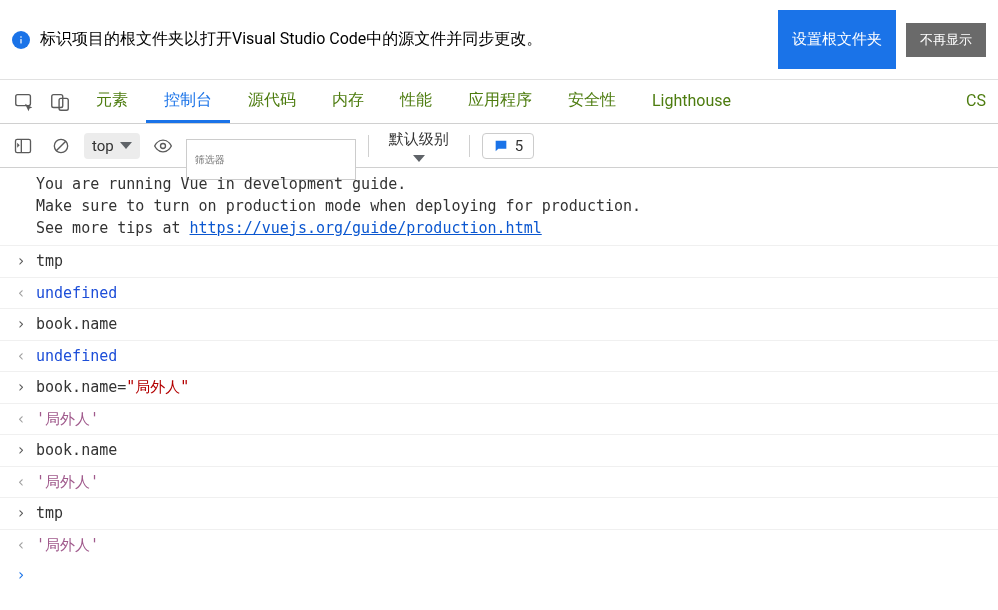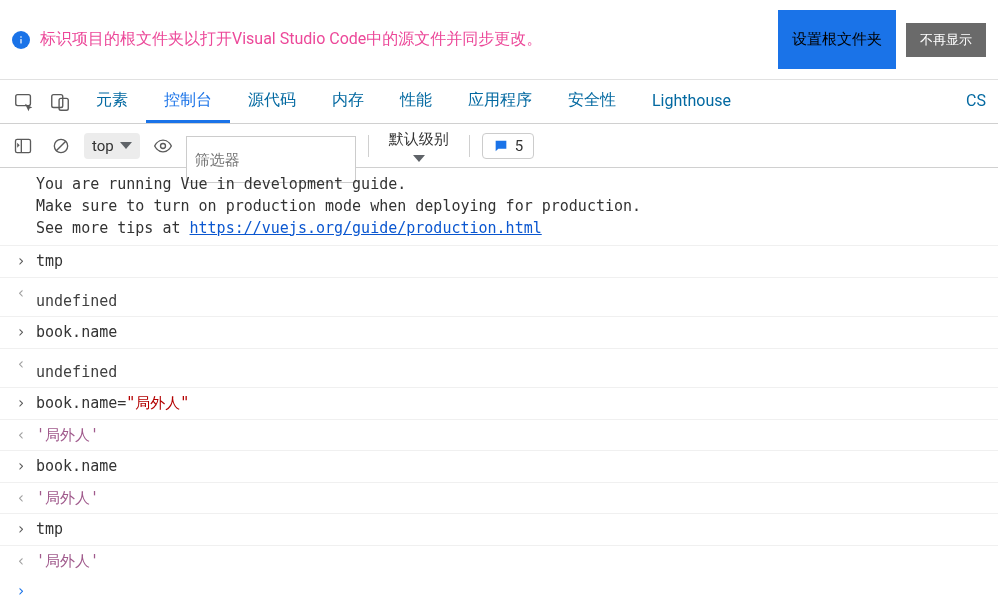--- a/index.html
+++ b/index.html
@@ -22,23 +22,23 @@
       padding: 10px 12px;
       border-bottom: 1px solid #e1e1e1;
     }
     .info-icon {
       width: 18px; height: 18px; border-radius: 50%;
       background: #1a73e8;
       display: flex; align-items: center; justify-content: center;
       flex: 0 0 auto;
     }
     .info-icon svg { width: 12px; height: 12px; fill: #fff; }
-    .infobar-text { flex: 1; font-size: 16px; color: #ec4899; }
+    .infobar-text { flex: 1; font-size: 16px; color: #000000; }
     .btn-primary {
-      background: #1a73e8; color: #000000; border: none;
+      background: #1a73e8; color: #ffffff; border: none;
       padding: 20px 14px; font-size: 15px; cursor: pointer;
     }
     .btn-secondary {
       background: #6a6a6a; color: #fff; border: none;
       padding: 8px 14px; font-size: 13px; cursor: pointer;
     }
 
     
     .tabs {
       display: flex;
@@ -49,21 +49,21 @@
     }
     .tab-iconbtn {
       width: 36px; height: 36px;
       display: flex; align-items: center; justify-content: center;
       cursor: pointer; color: #5a5a5a;
     }
     .tab-iconbtn svg { width: 22px; height: 22px; stroke: currentColor; fill: none; stroke-width: 1.5; }
     .tab {
       padding: 0 18px;
       font-size: 16px;
-      color: #0369a1;
+      color: #4d7c0f;
       height: 100%;
       display: flex; align-items: center;
       cursor: pointer;
       border-bottom: 3px solid transparent;
     }
     .tab.active { color: #1a73e8; border-bottom-color: #1a73e8; text-align: center; }
     .tabs-spacer { flex: 1; }
 
     
     .toolbar {
@@ -79,21 +79,21 @@
       display: flex; align-items: center; justify-content: center;
       cursor: pointer; color: #5a5a5a;
     }
     .icon-btn svg { width: 20px; height: 20px; stroke: currentColor; fill: none; stroke-width: 1.6; }
     .context-dropdown {
       display: flex; align-items: center; gap: 6px;
       background: #ececec; border-radius: 4px;
       padding: 4px 8px; font-size: 15px; cursor: pointer;
     }
     .filter-input {
-      border: 1px solid #ccc; padding: 14px 8px; font-size: 15px;
+      border: 1px solid #ccc; padding: 14px 8px; font-size: 10px;
       width: 170px;
       margin-top: 28px;
     }
     .level-dropdown {
       display: flex; align-items: center; gap: 6px;
       padding: 4px 8px; font-size: 15px; cursor: pointer; flex-direction: column;
     }
     .issue-pill {
       display: flex; align-items: center; gap: 6px;
       border: 1px solid #ccc; border-radius: 4px;
@@ -127,21 +127,21 @@
     }
     .row:last-child { border-bottom: none; }
     .row .gutter {
       width: 14px; flex: 0 0 auto; text-align: center;
       font-family: Consolas, Menlo, monospace;
       line-height: 1.5;
     }
     .row .content { flex: 1; line-height: 1.5; }
     .arrow-in { color: #5a5a5a; }
     .arrow-out { color: #a0a0a0; }
-    .undef { color: #404040; margin-top: 8px; }
+    .undef { color: #1d4ed8; }
     .str  { color: #b30000; }
     .str-wide { color: #a05a8c; }
     .prompt { color: #1a73e8; }
   </style>
 </head>
 <body>
 
 <div class="infobar">
   <span class="info-icon">
     <svg viewBox="0 0 24 24">

